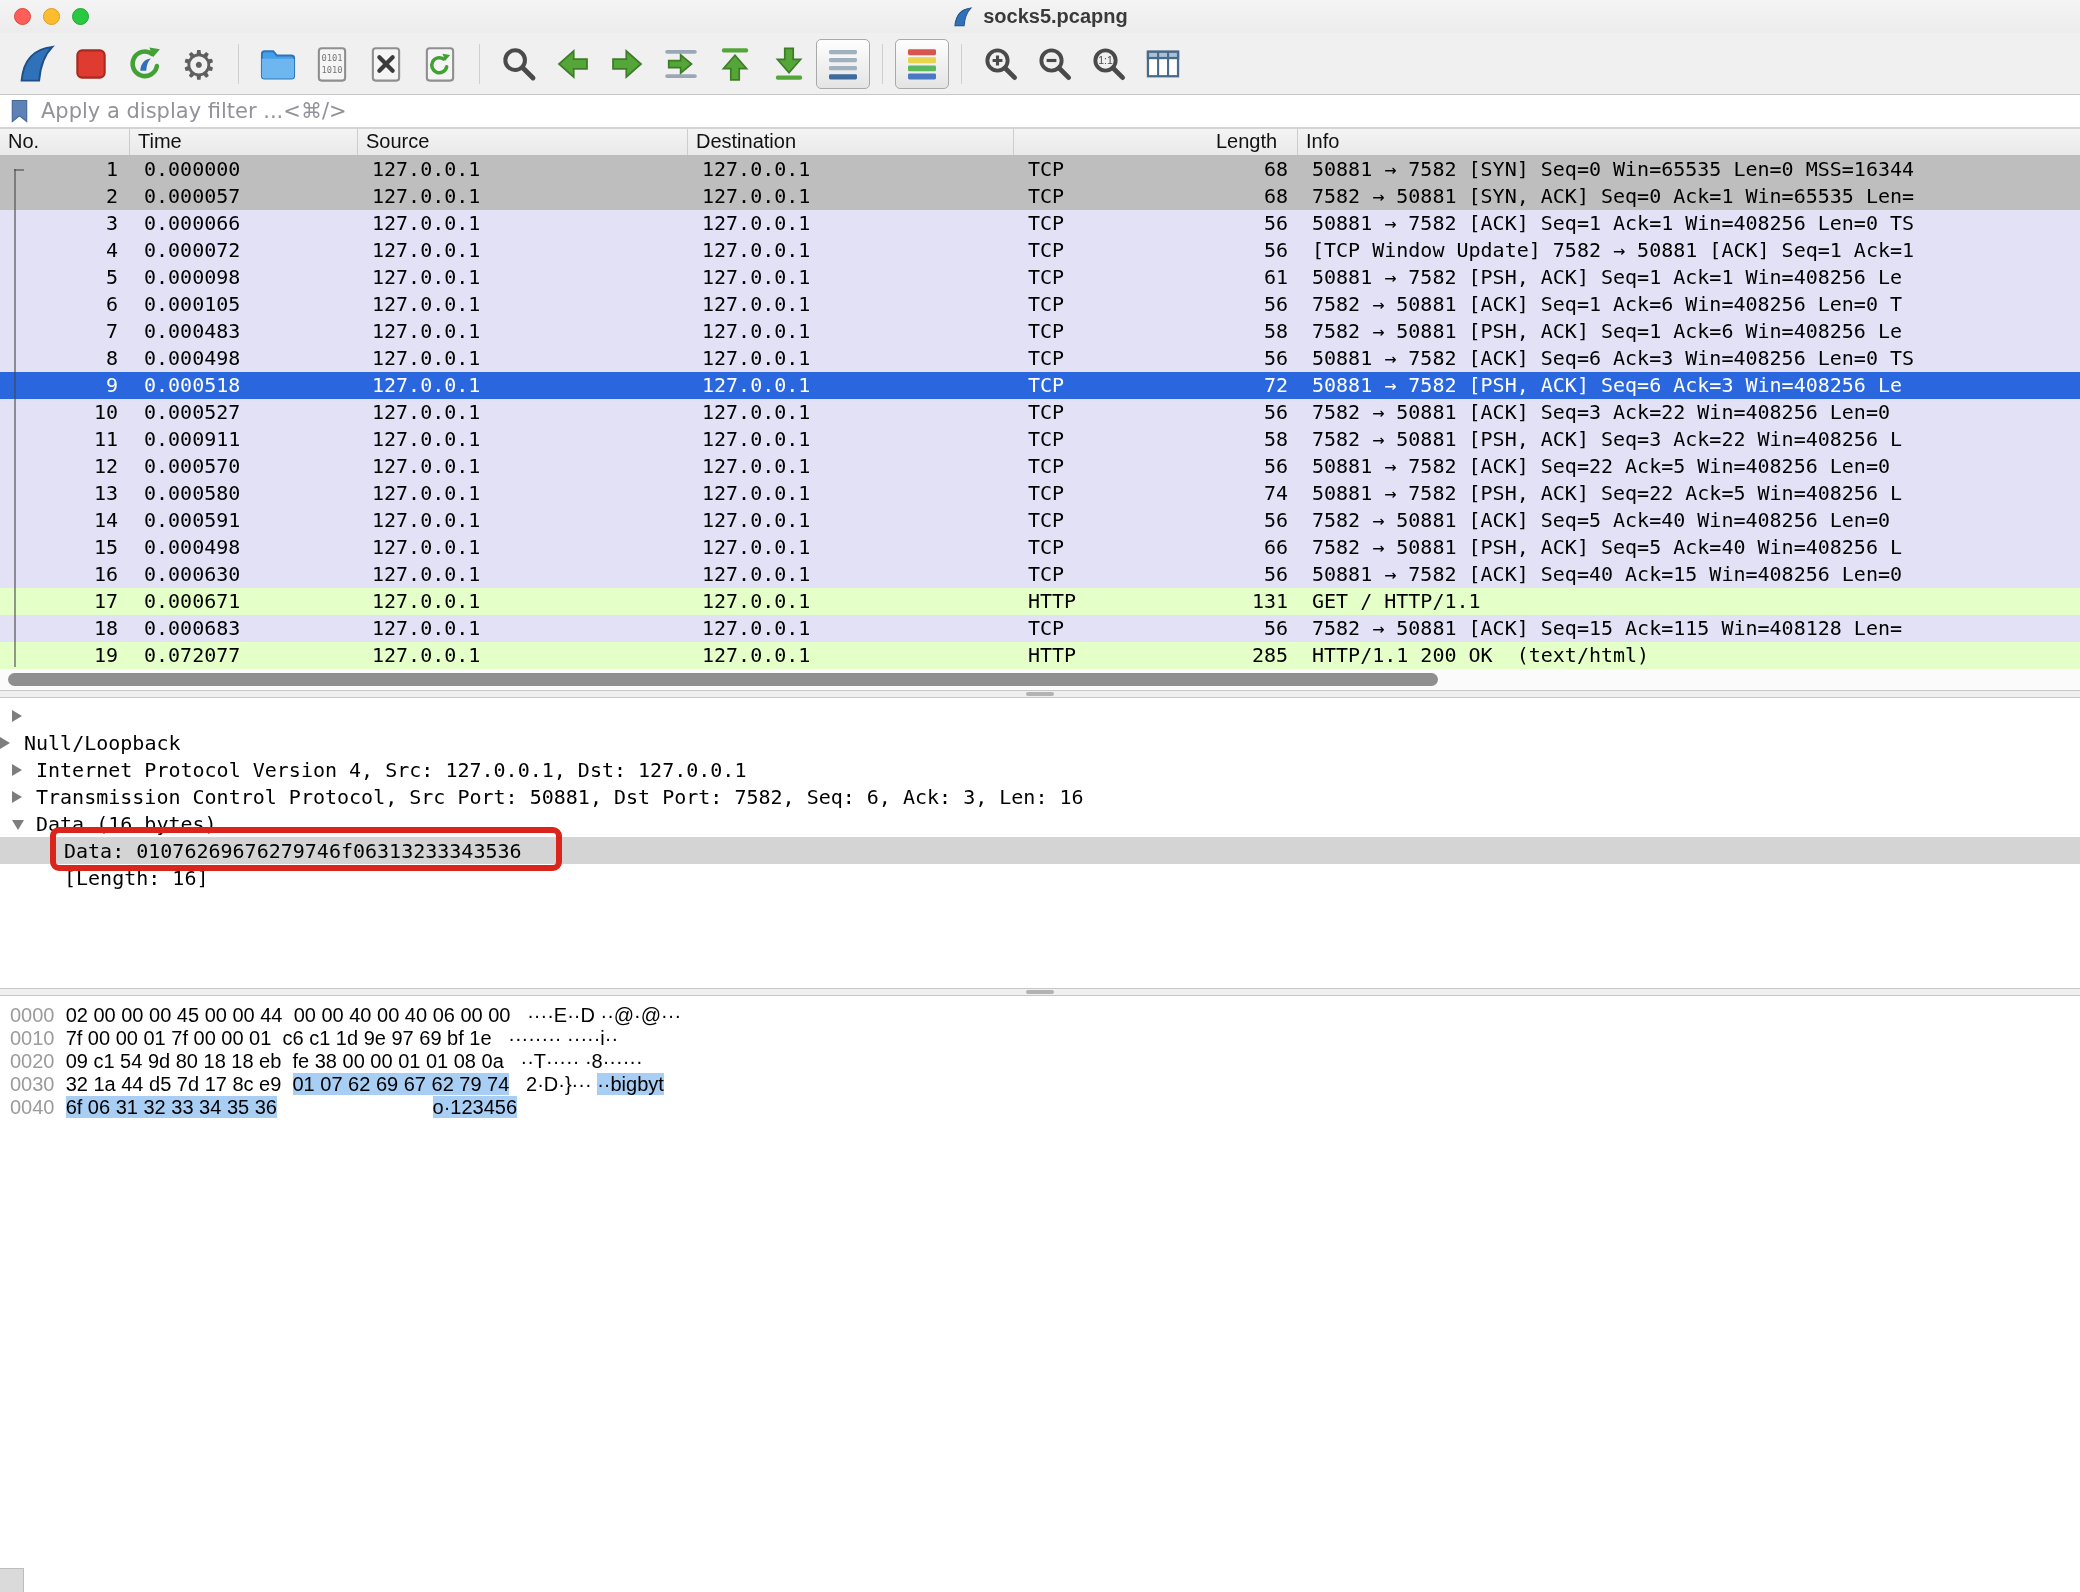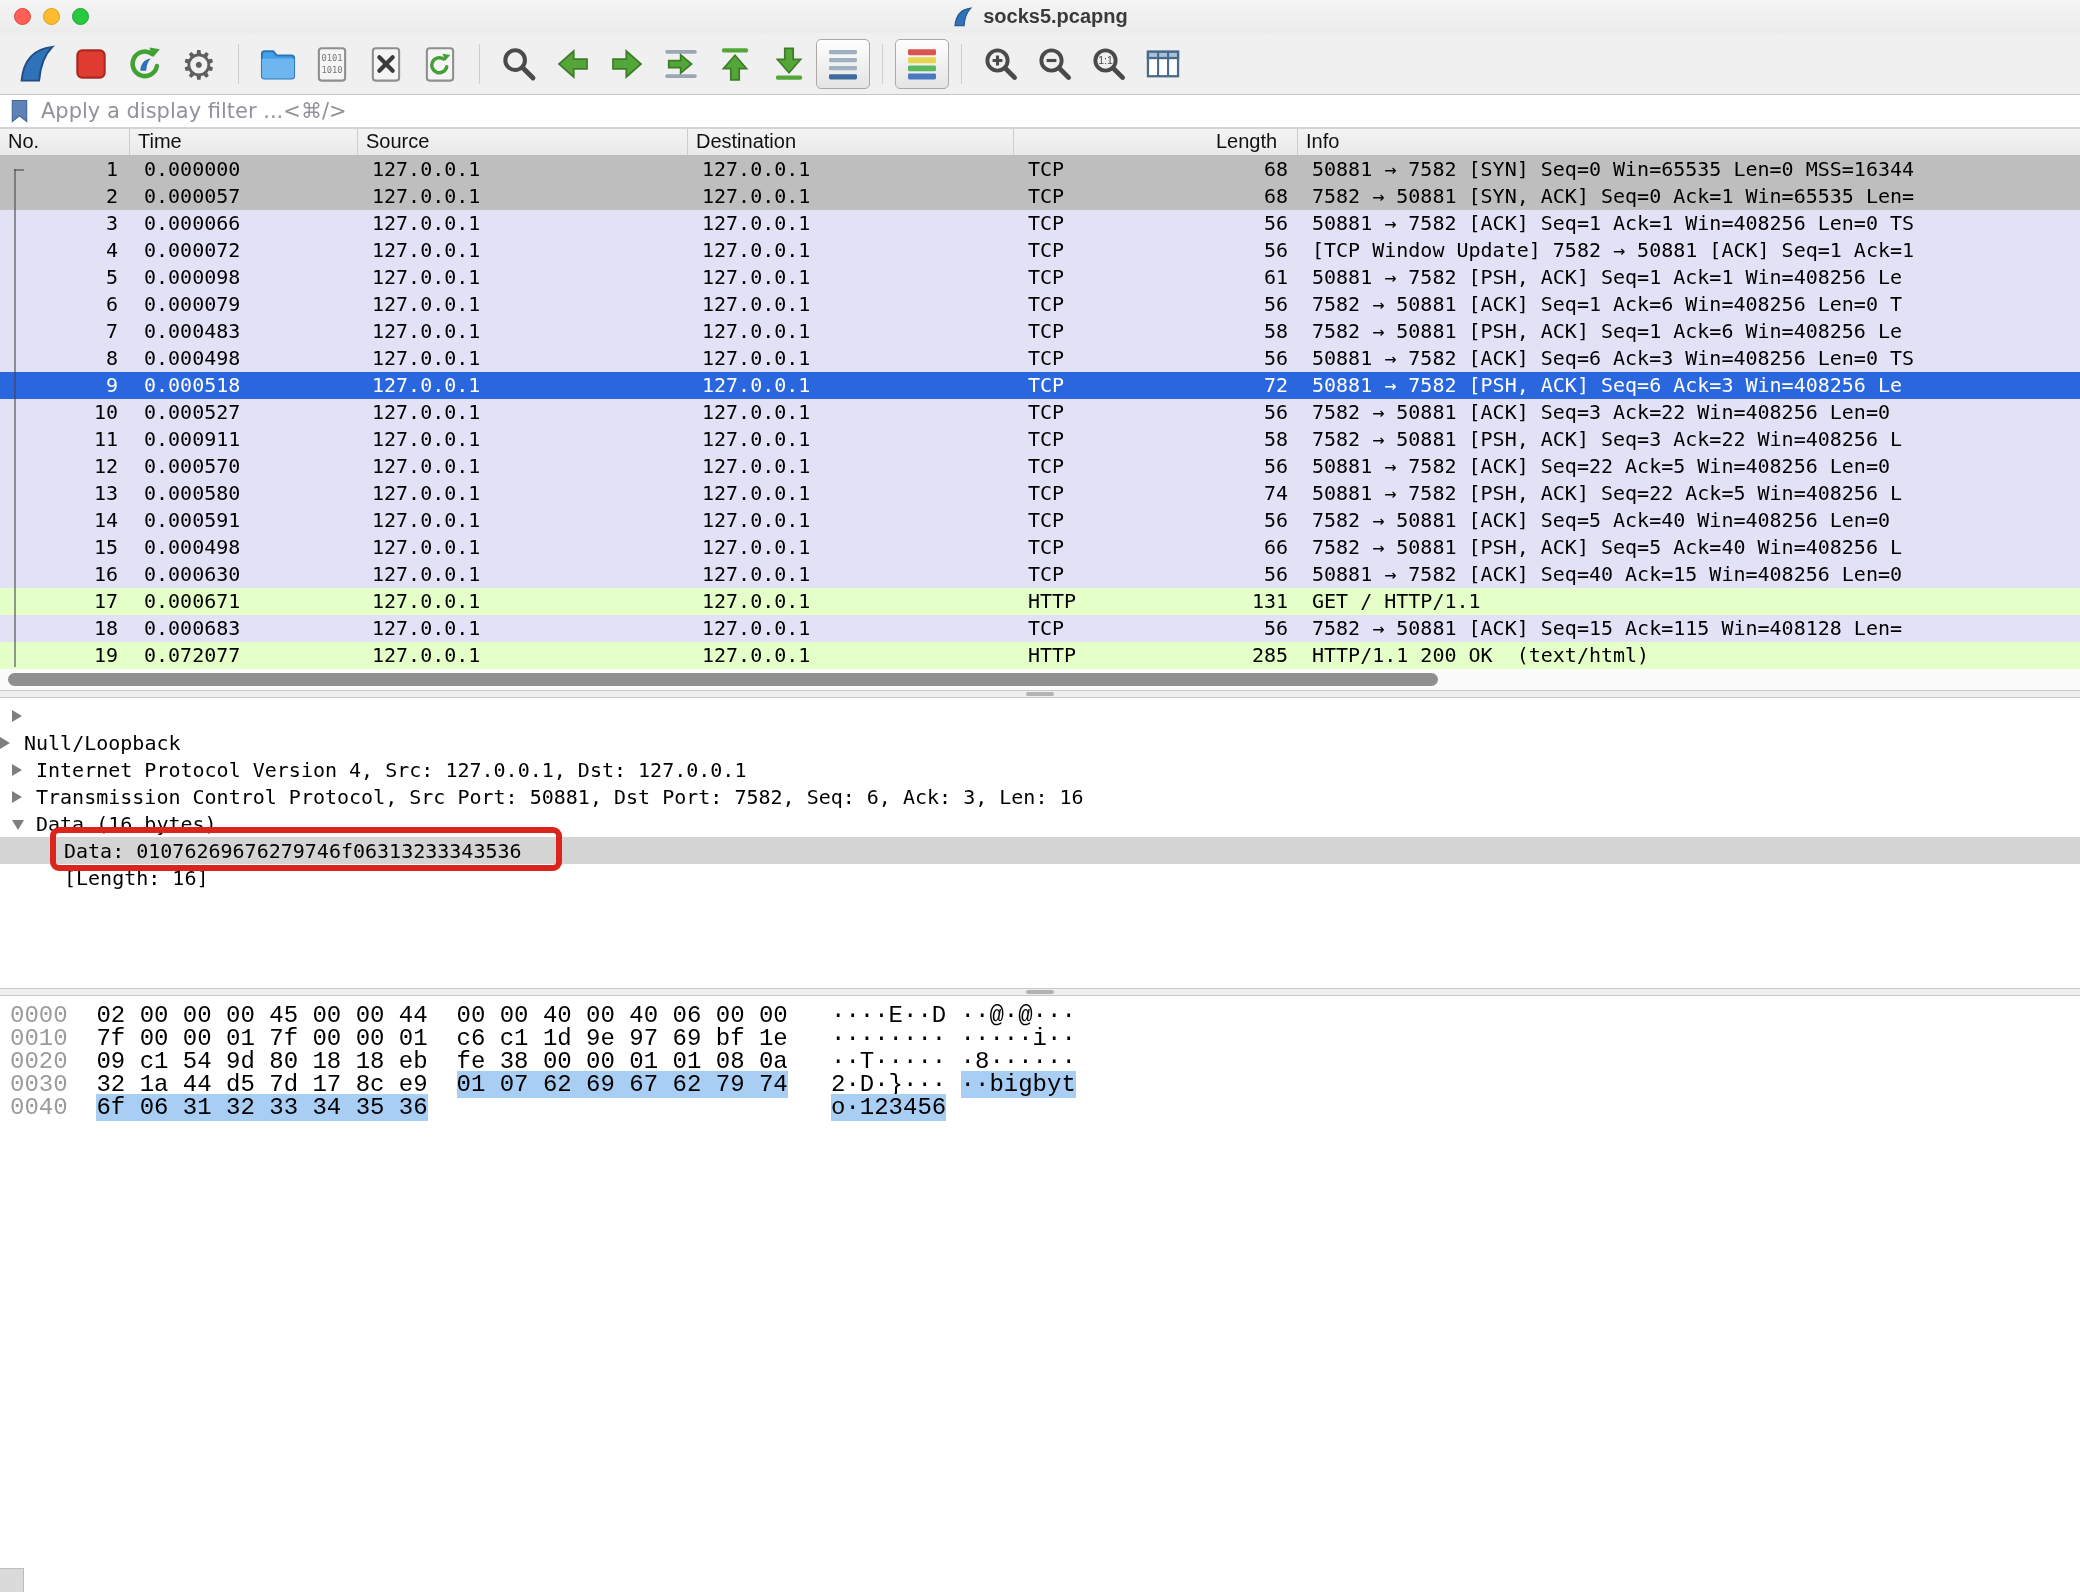--- a/index.html
+++ b/index.html
@@ -55,21 +55,21 @@
   .dimple{width:28px;height:4px;border-radius:2px;background:#B3B3B3;}
   
   #details{height:290px;background:#fff;position:relative;font-family:"DejaVu Sans Mono",monospace;font-size:20px;color:#000;box-sizing:border-box;padding-top:4px;overflow:hidden;}
   .dline{height:27px;display:flex;align-items:center;white-space:pre;box-sizing:border-box;}
   .dline.sel{background:var(--c-dsel);}
   .chev{display:inline-block;width:0;height:0;flex-shrink:0;}
   .chev.closed{border-left:10px solid #7E7E7E;border-top:6px solid transparent;border-bottom:6px solid transparent;margin-right:14px;}
   .chev.open{border-top:10px solid #7E7E7E;border-left:6px solid transparent;border-right:6px solid transparent;margin-right:12px;margin-top:3px;}
   #annotation-box{position:absolute;left:50px;top:129px;width:512px;height:44px;box-sizing:border-box;border:6px solid var(--c-red);border-radius:9px;pointer-events:none;z-index:5;}
   
-  #hexpane{height:596px;background:#fff;box-sizing:border-box;padding-top:8px;font-family:Liberation Mono, monospace;font-size:24px;color:#000;position:relative;}
+  #hexpane{height:596px;background:#fff;box-sizing:border-box;padding-top:8px;font-family:Liberation Sans, sans-serif;font-size:20px;color:#000;position:relative;}
   .hexrow{height:23px;line-height:23px;white-space:pre;padding-left:10px;}
   .hexrow .off{color:#9B9B9B;}
   .hexrow .hl{background:var(--c-hl);}
   #corner{position:absolute;left:0;bottom:0;width:24px;height:24px;background:#DADADA;border-top:1px solid #BDBDBD;border-right:1px solid #BDBDBD;box-sizing:border-box;}
 </style>
 </head>
 <body>
 
 <div>
 
@@ -320,21 +320,21 @@
         <div class="cell c-no" style="width: 130px;">5</div>
         <div class="cell c-time" style="width: 228px;">0.000098</div>
         <div class="cell c-src" style="width: 330px;">127.0.0.1</div>
         <div class="cell c-dst" style="width: 326px;">127.0.0.1</div>
         <div class="cell c-proto" style="width: 194px;">TCP</div>
         <div class="cell c-len" style="width: 90px;">61</div>
         <div class="cell c-info">50881 → 7582 [PSH, ACK] Seq=1 Ack=1 Win=408256 Le</div>
       </div>
       <div class="prow tcp">
         <div class="cell c-no" style="width: 130px;">6</div>
-        <div class="cell c-time" style="width: 228px;">0.000079</div>
+        <div class="cell c-time" style="width: 228px;">0.000105</div>
         <div class="cell c-src" style="width: 330px;">127.0.0.1</div>
         <div class="cell c-dst" style="width: 326px;">127.0.0.1</div>
         <div class="cell c-proto" style="width: 194px;">TCP</div>
         <div class="cell c-len" style="width: 90px;">56</div>
         <div class="cell c-info">7582 → 50881 [ACK] Seq=1 Ack=6 Win=408256 Len=0 T</div>
       </div>
       <div class="prow tcp">
         <div class="cell c-no" style="width: 130px;">7</div>
         <div class="cell c-time" style="width: 228px;">0.000483</div>
         <div class="cell c-src" style="width: 330px;">127.0.0.1</div>

